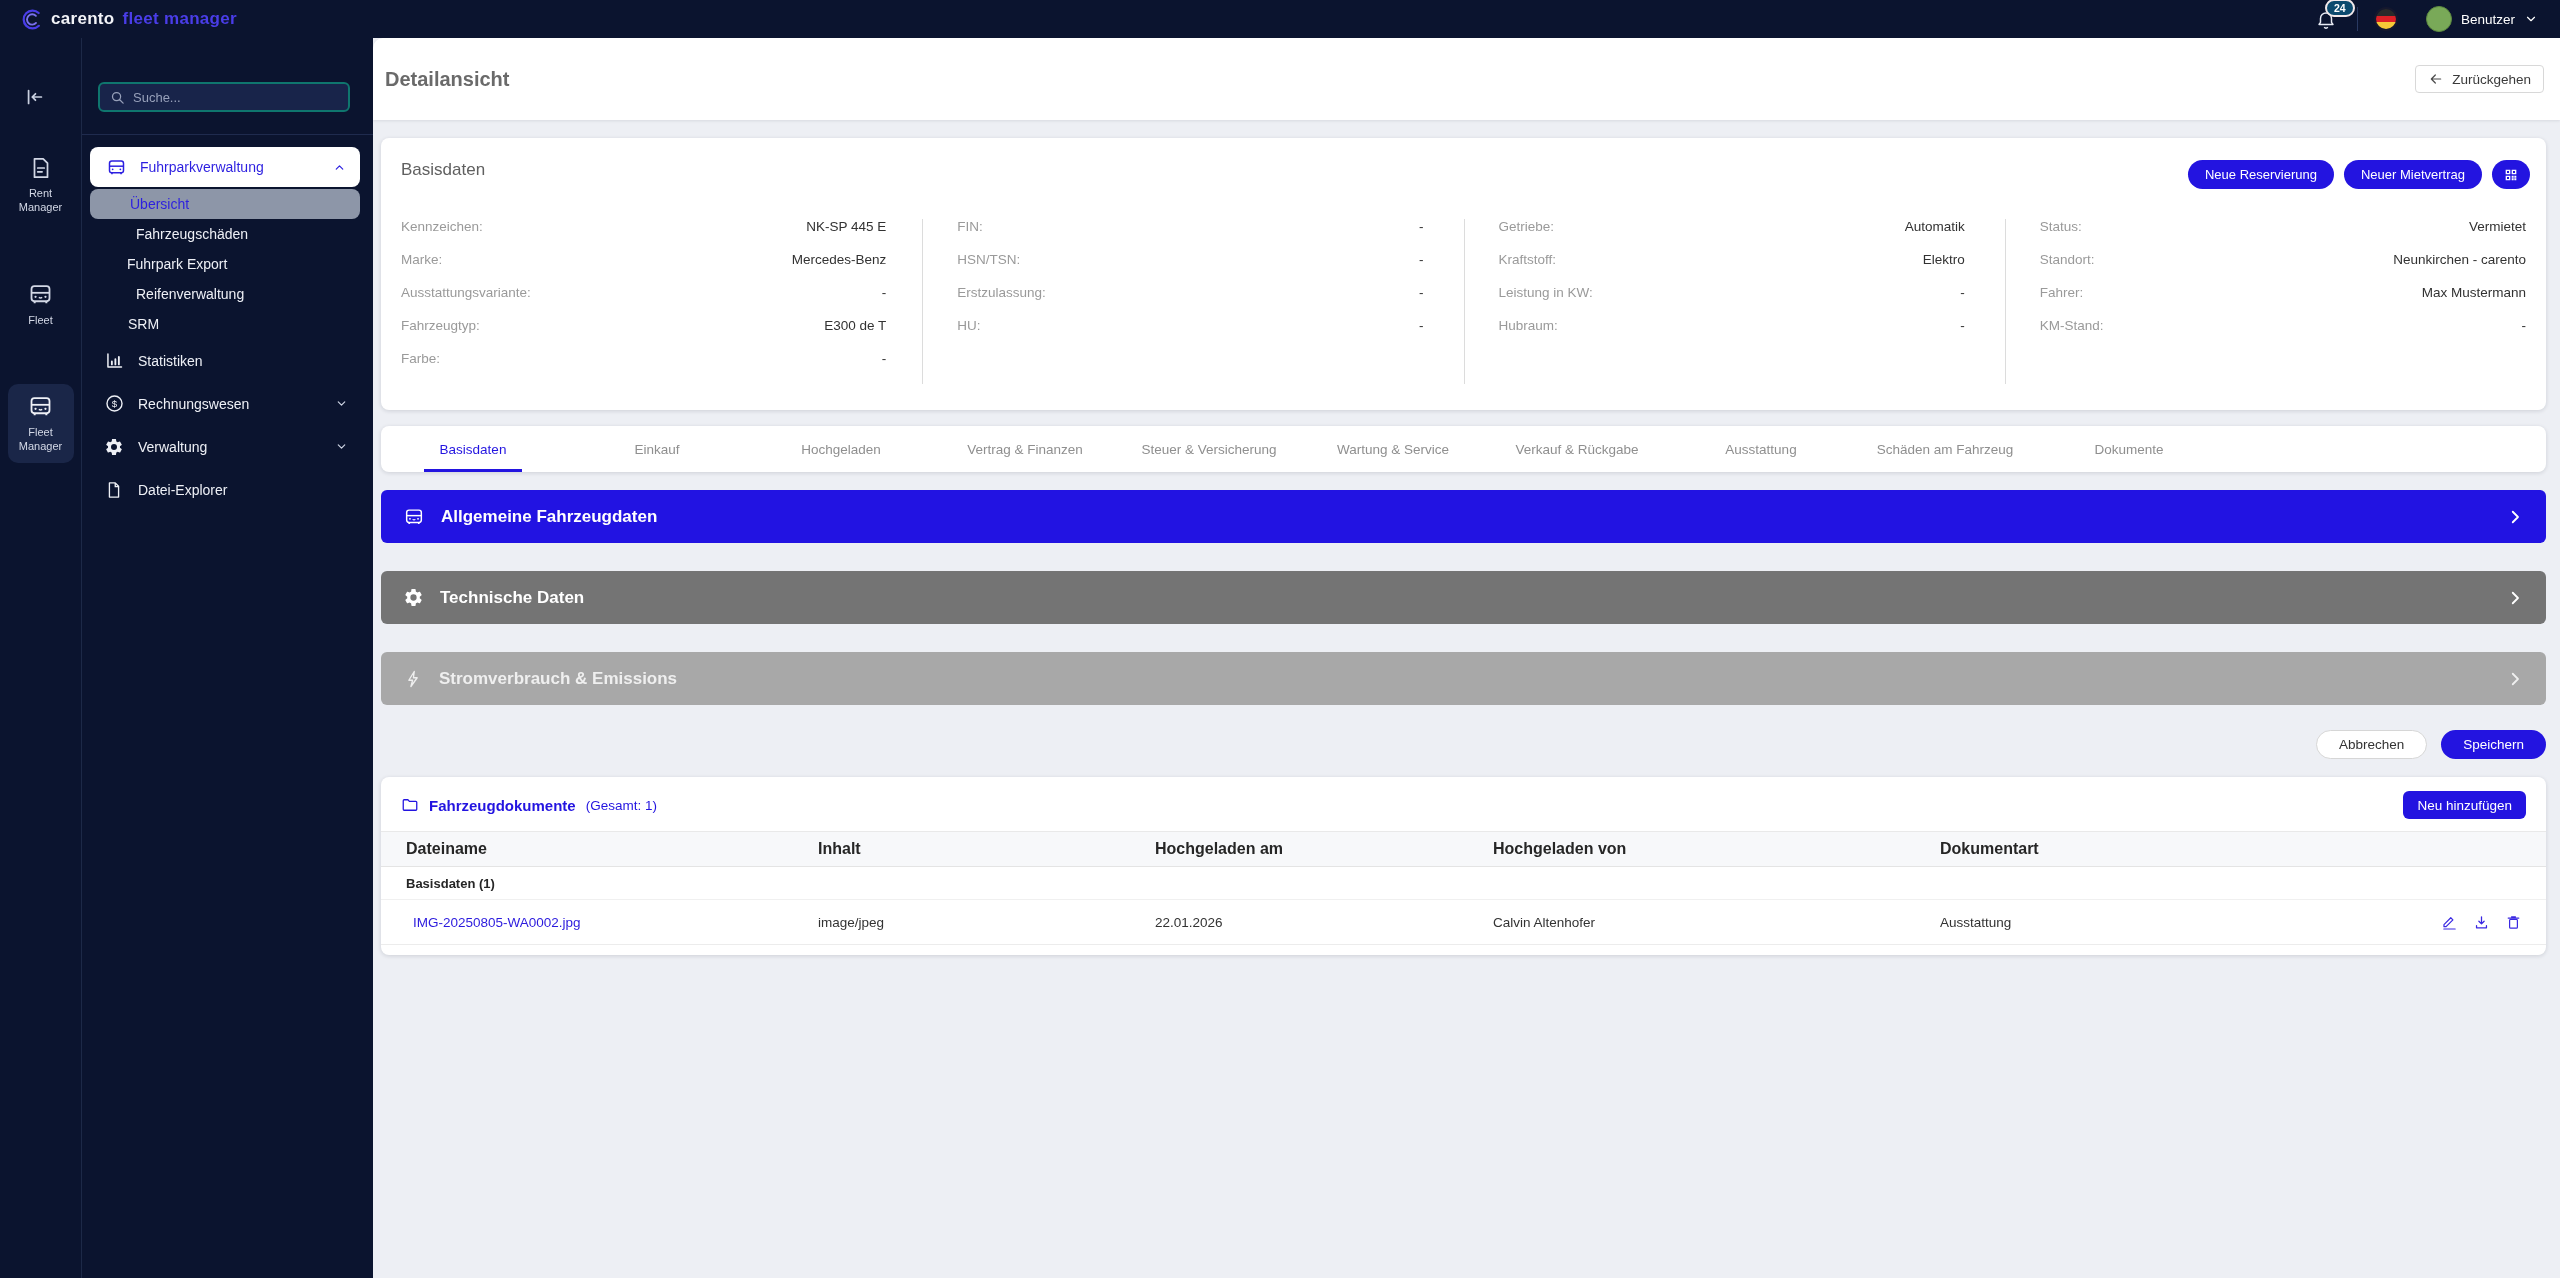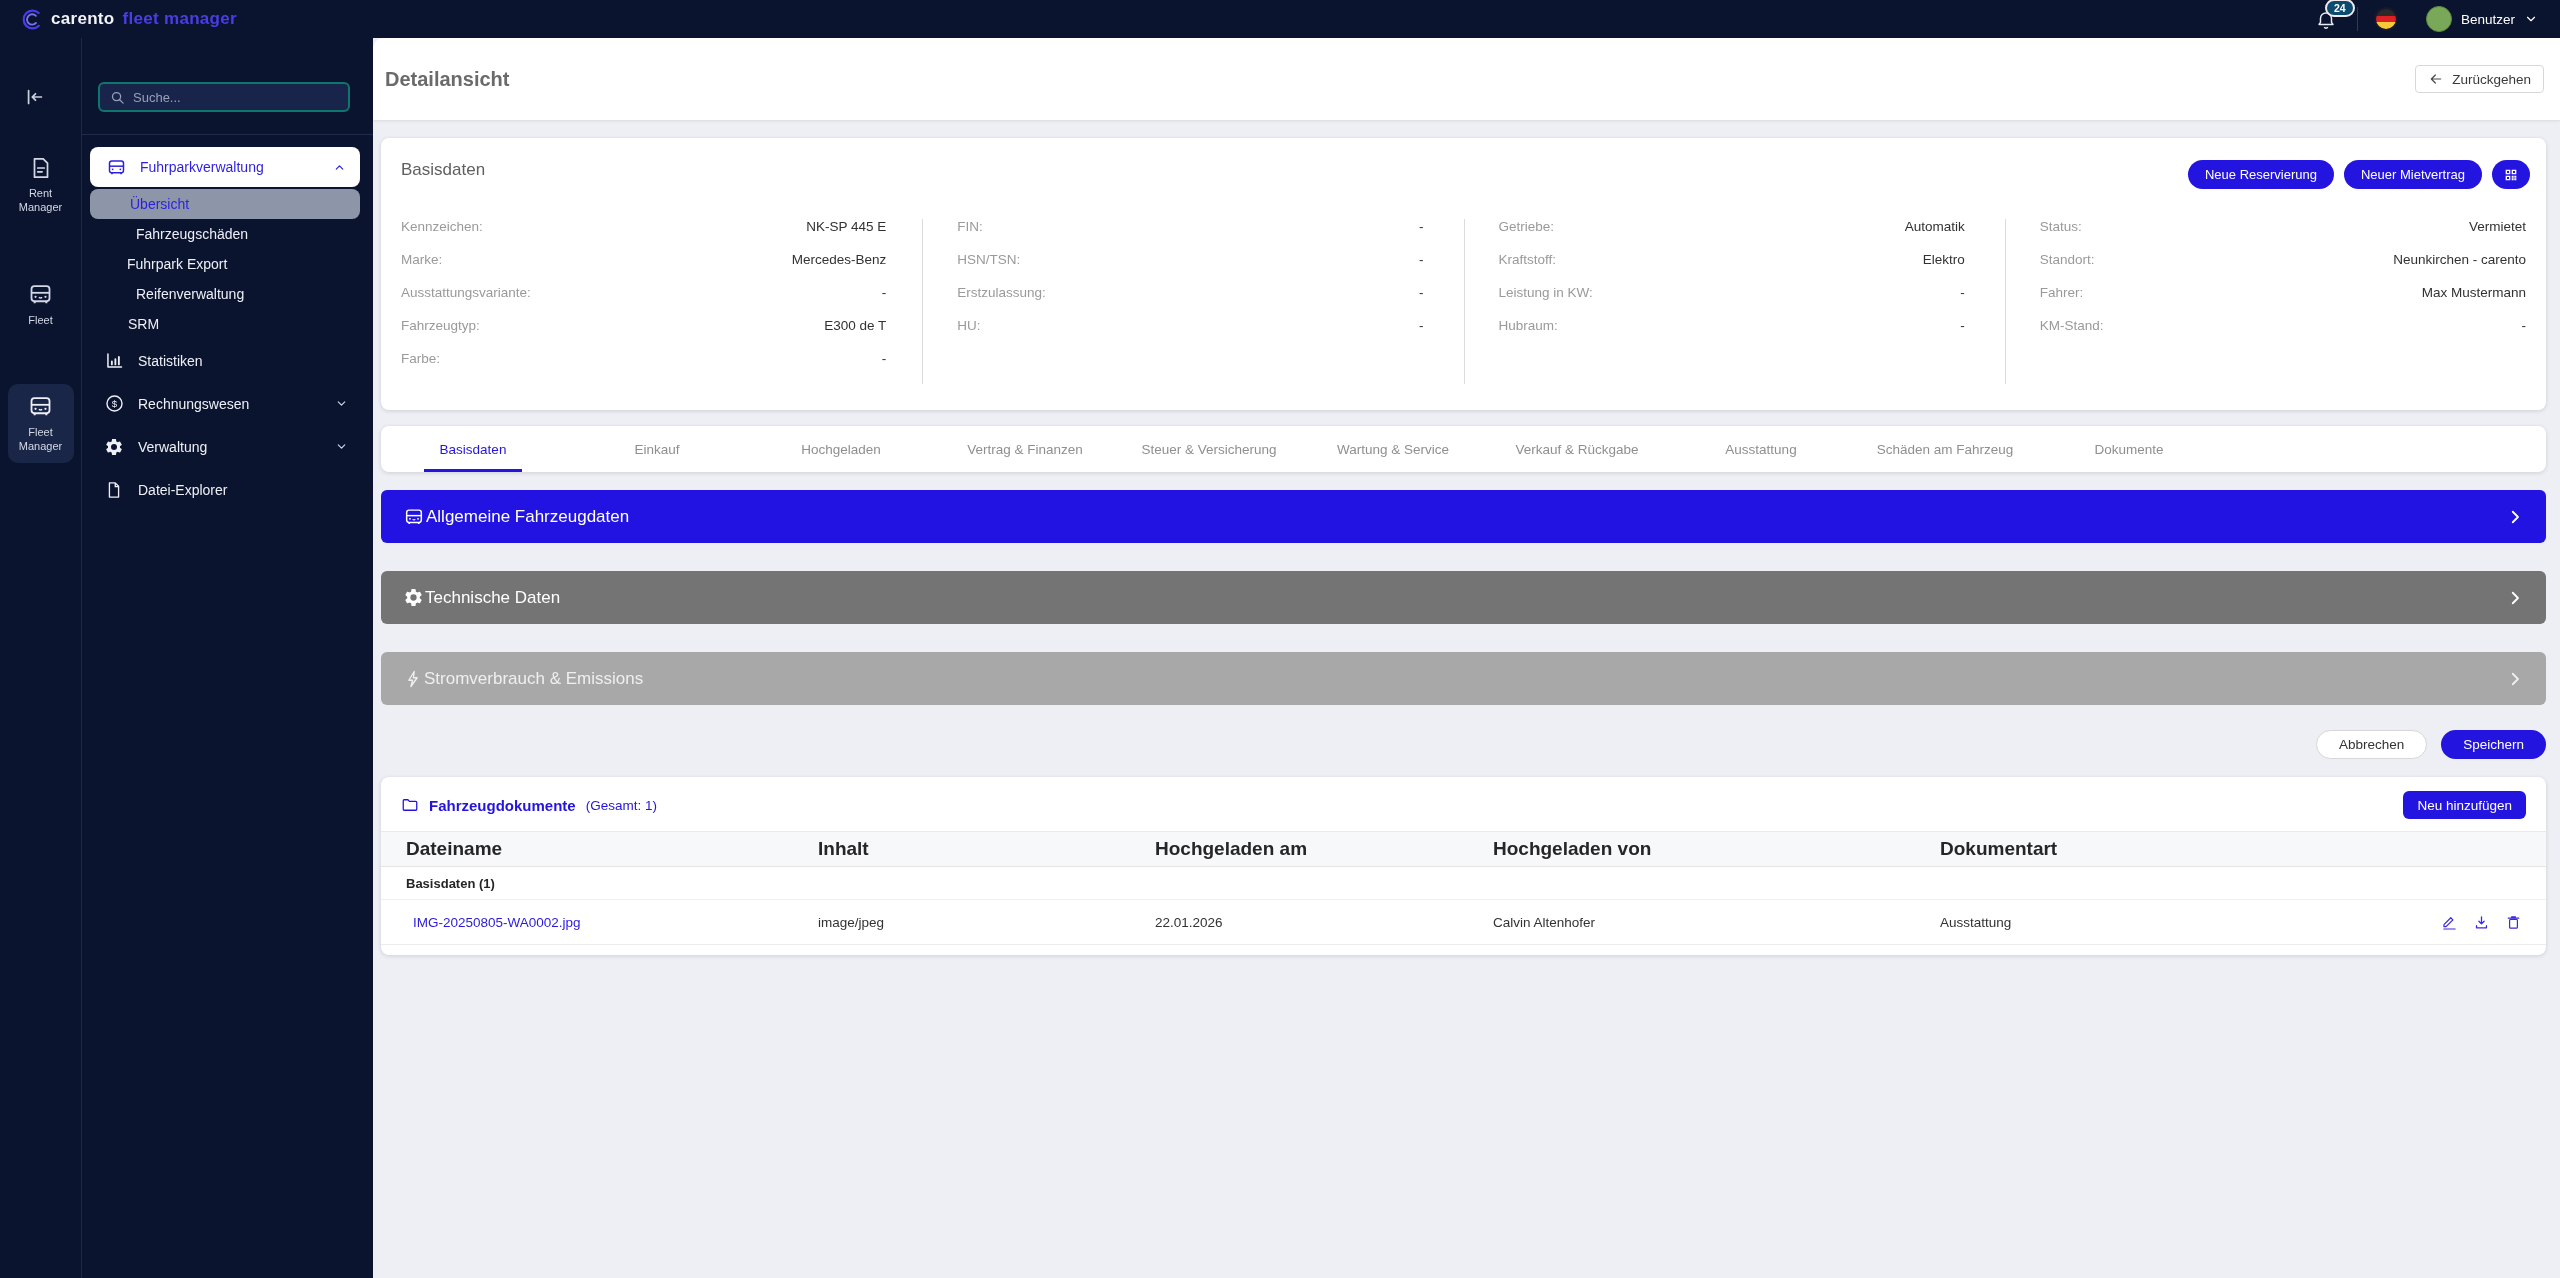--- a/index.html
+++ b/index.html
@@ -75,38 +75,38 @@
   .tab { width:184px; display:flex; align-items:center; justify-content:center; font-size:13.5px; color:#8f8f8f; position:relative; cursor:pointer; }
   .tab.active { color:#2314e0; font-weight:500; }
   .tab.active::after { content:""; position:absolute; bottom:0; left:50%; transform:translateX(-50%); width:98px; height:3px; background:#2314e0; }
 
   
   .acc { margin-top:18px; height:53px; border-radius:6px; display:flex; align-items:center; padding:0 22px; color:#fff; cursor:pointer; }
   .acc + .acc { margin-top:28px; }
   .acc-blue { background:#2213e2; }
   .acc-gray { background:#747474; }
   .acc-light { background:#a8a8a8; color:#efefef; }
-  .acc-lb { font-size:17px; font-weight:400; margin-left:1px; }
+  .acc-lb { font-size:17px; font-weight:700; margin-left:16px; }
   .acc-ch { margin-left:auto; display:flex; }
 
   
   .actions-row { margin-top:25px; display:flex; justify-content:flex-end; gap:14px; }
   .btn-ghost { background:#fff; border:1px solid #d6d6d6; border-radius:17px; height:29px; padding:0 22px; font-size:13.5px; color:#333; cursor:pointer; font-family:inherit; }
   .btn-primary { background:#2314e0; border:none; border-radius:17px; height:29px; padding:0 22px; font-size:13.5px; color:#fff; cursor:pointer; font-family:inherit; }
 
   
   .doc-card { margin-top:18px; padding:14px 0 10px 0; }
   .doc-head { display:flex; align-items:center; justify-content:space-between; padding:0 20px; }
   .doc-title-wrap { display:flex; align-items:center; gap:10px; color:#2314e0; }
   .doc-title { font-size:15px; font-weight:bold; }
   .doc-count { font-size:13.5px; }
   .addbtn { background:#2314e0; color:#fff; border:none; border-radius:6px; height:28px; padding:0 14px; font-size:13.5px; cursor:pointer; font-family:inherit; }
   .dtable { margin-top:12px; }
   .dt-head, .dt-row { display:grid; grid-template-columns:437px 337px 338px 447px 440px 1fr; align-items:center; }
-  .dt-head { background:#f7f8fa; border-top:1px solid #e9e9e9; border-bottom:1px solid #e4e4e4; height:36px; font-size:19px; font-weight:bold; color:#262626; }
+  .dt-head { background:#f7f8fa; border-top:1px solid #e9e9e9; border-bottom:1px solid #e4e4e4; height:36px; font-size:16px; font-weight:bold; color:#262626; }
   .dt-head > div:first-child, .dt-group, .dt-row > div:first-child { padding-left:25px; }
   .dt-group { height:33px; display:flex; align-items:center; font-size:13px; font-weight:bold; color:#262626; border-bottom:1px solid #f0f0f0; }
   .dt-row { height:45px; font-size:13.5px; color:#333; border-bottom:1px solid #ececec; }
   .link { color:#2b1add; cursor:pointer; padding-left:7px; }
   .row-actions { display:flex; justify-content:flex-end; gap:15px; padding-right:24px; color:#3a28e2; }
   .ic-btn { background:none; border:none; color:#3a28e2; cursor:pointer; display:flex; padding:0; }
 
   svg { display:block; }
 </style>
 </head>

